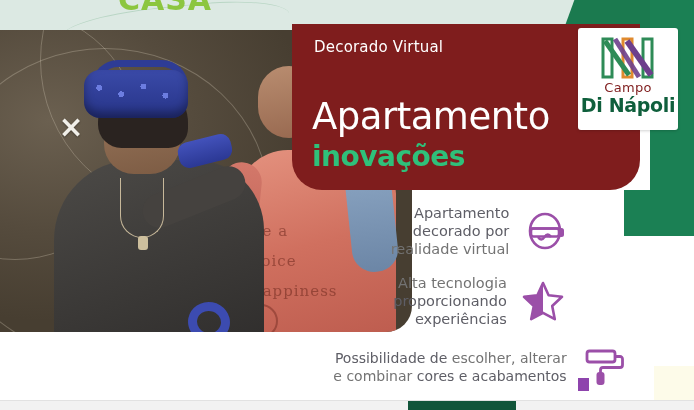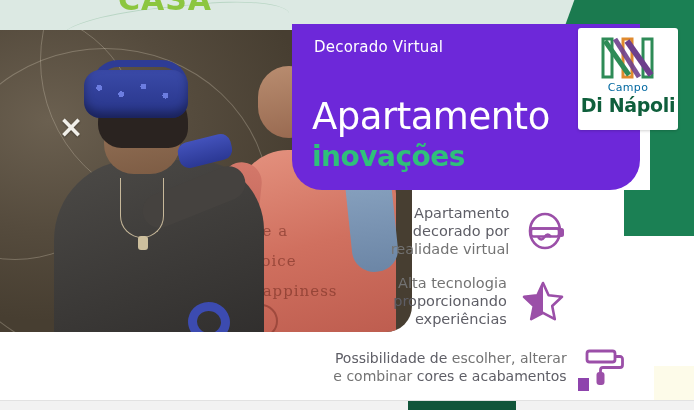--- a/index.html
+++ b/index.html
@@ -221,21 +221,21 @@
     width: 34px; height: 34px;
     border: 2px solid rgba(110,40,30,.45);
     border-radius: 50%;
   }
 
   
   .green-card {
     position: absolute;
     left: 292px; top: 24px;
     width: 348px; height: 166px;
-    background: #6d28d9;
+    background: #7f1d1d;
     border-bottom-left-radius: 30px;
     border-bottom-right-radius: 30px;
   }
   .green-card .eyebrow {
     position: absolute;
     left: 22px; top: 14px;
     color: #ffffff;
     font-size: 15px;
     letter-spacing: .2px;
     font-family: "DejaVu Sans", sans-serif;
@@ -279,22 +279,22 @@
     position: absolute;
     left: 578px; top: 28px;
     width: 100px; height: 102px;
     background: #ffffff;
     border-radius: 3px;
     box-shadow: 0 1px 3px rgba(0,0,0,.18);
     text-align: center;
   }
   .logo-mark { margin: 7px auto 0; display: block; }
   .logo-campo {
-    color: #0369a1;
-    font-size: 11px;
+    color: #7f1d1d;
+    font-size: 13px;
     line-height: 14px;
     font-family: "DejaVu Sans", sans-serif;
     letter-spacing: .3px;
   }
   .logo-napoli {
     color: #0f5f3c;
     font-size: 19px;
     line-height: 21px;
     font-weight: bold;
     font-family: "DejaVu Sans", sans-serif;

